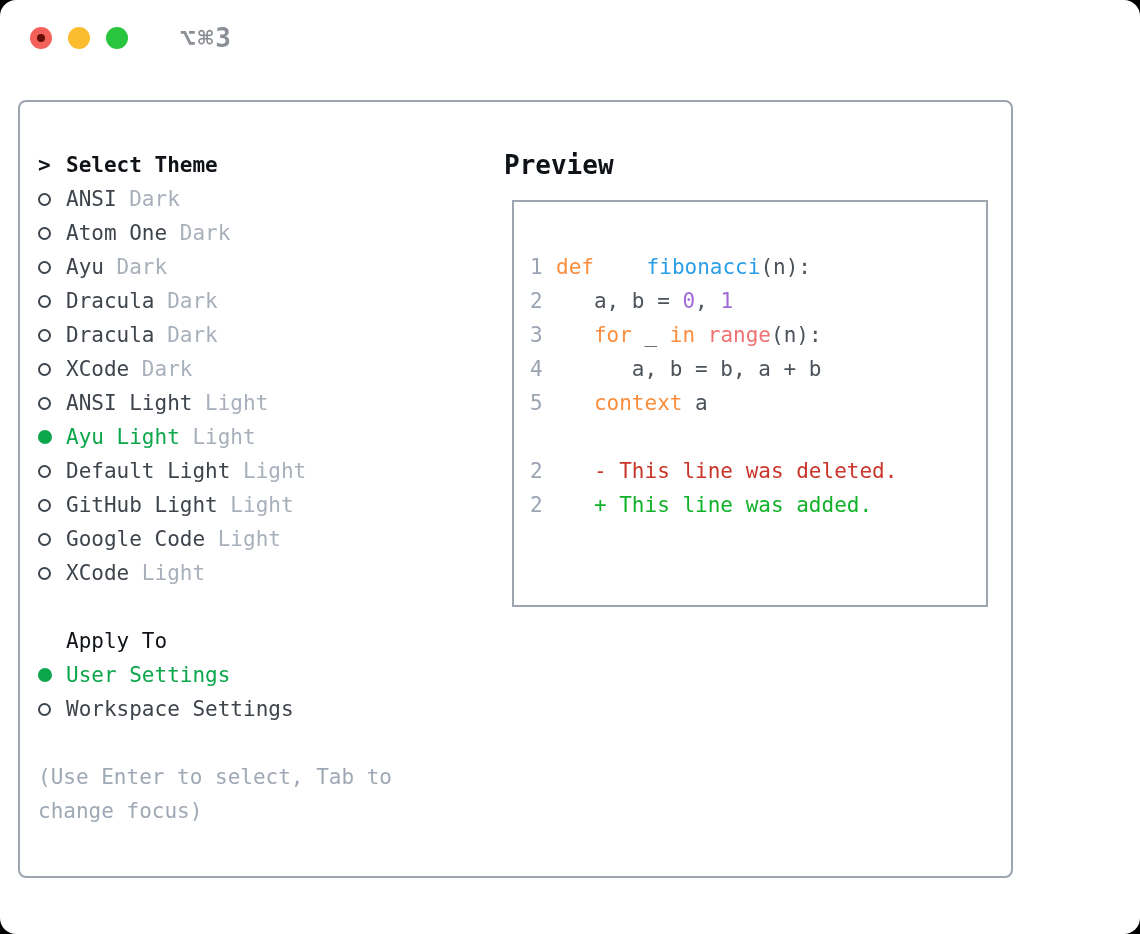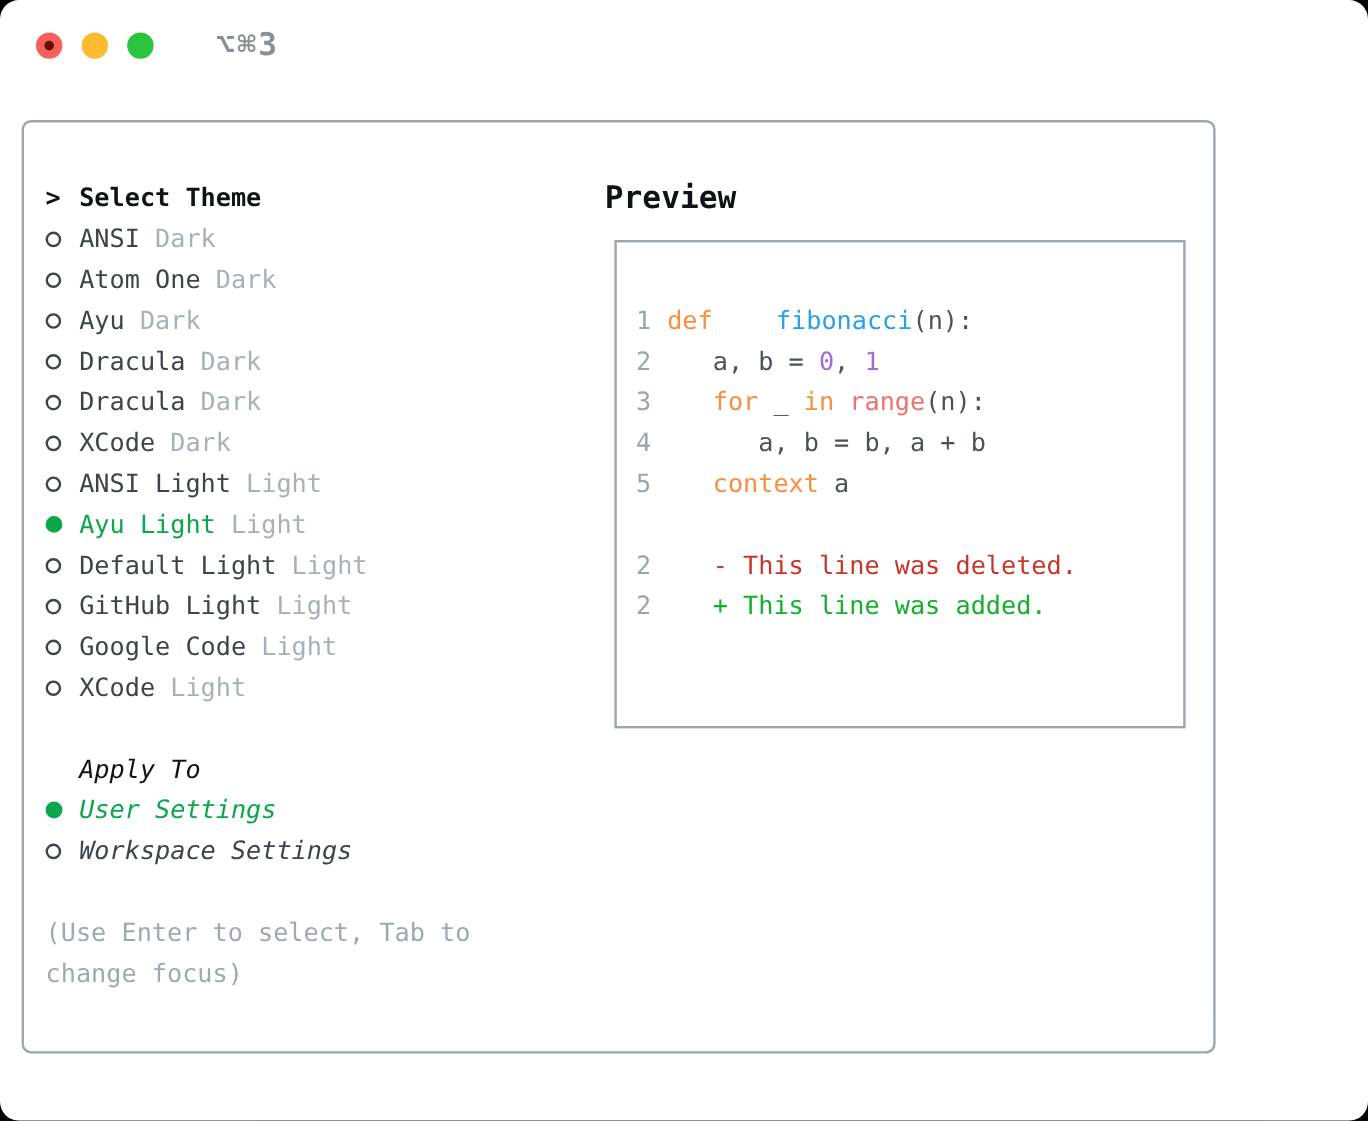--- a/index.html
+++ b/index.html
@@ -25,21 +25,21 @@
   }
   .left-col { position:absolute; left:18px; top:46px; font-size:21px; color:var(--list-text); }
   .row { height:34px; display:flex; align-items:center; white-space:pre; }
   .gutter { display:inline-flex; width:28px; align-items:center; }
   .prompt { font-weight:bold; color:var(--header-text); }
   .h-label { font-weight:bold; color:var(--header-text); }
   .radio { width:13px; height:13px; border:2px solid var(--list-text); border-radius:50%; }
   .radio.on { width:14px; height:14px; background:var(--accent-green); border-color:var(--accent-green); }
   .t-name.on { color:var(--accent-green);text-align:right; }
   .t-variant { color:var(--variant-text); }
-  .apply-section { margin-top:34px;font-style:italic; }
+  .apply-section { margin-top:34px; }
   .apply-header-label { color:var(--header-text); }
   .apply-label.on { color:var(--accent-green); }
   .help { margin-top:34px; line-height:34px; color:var(--help-text); white-space:pre-line; }
   
   .right-col { position:absolute; left:484px; top:46px; }
   .preview-heading { font-size:26px; line-height:34px; font-weight:bold; color:var(--header-text); }
   .preview-box {
     margin:18px 0 0 8px; width:476px; height:407px;
     border:2px solid var(--panel-border); background:#fff;
     padding:48px 0 0 16px; overflow:hidden;

